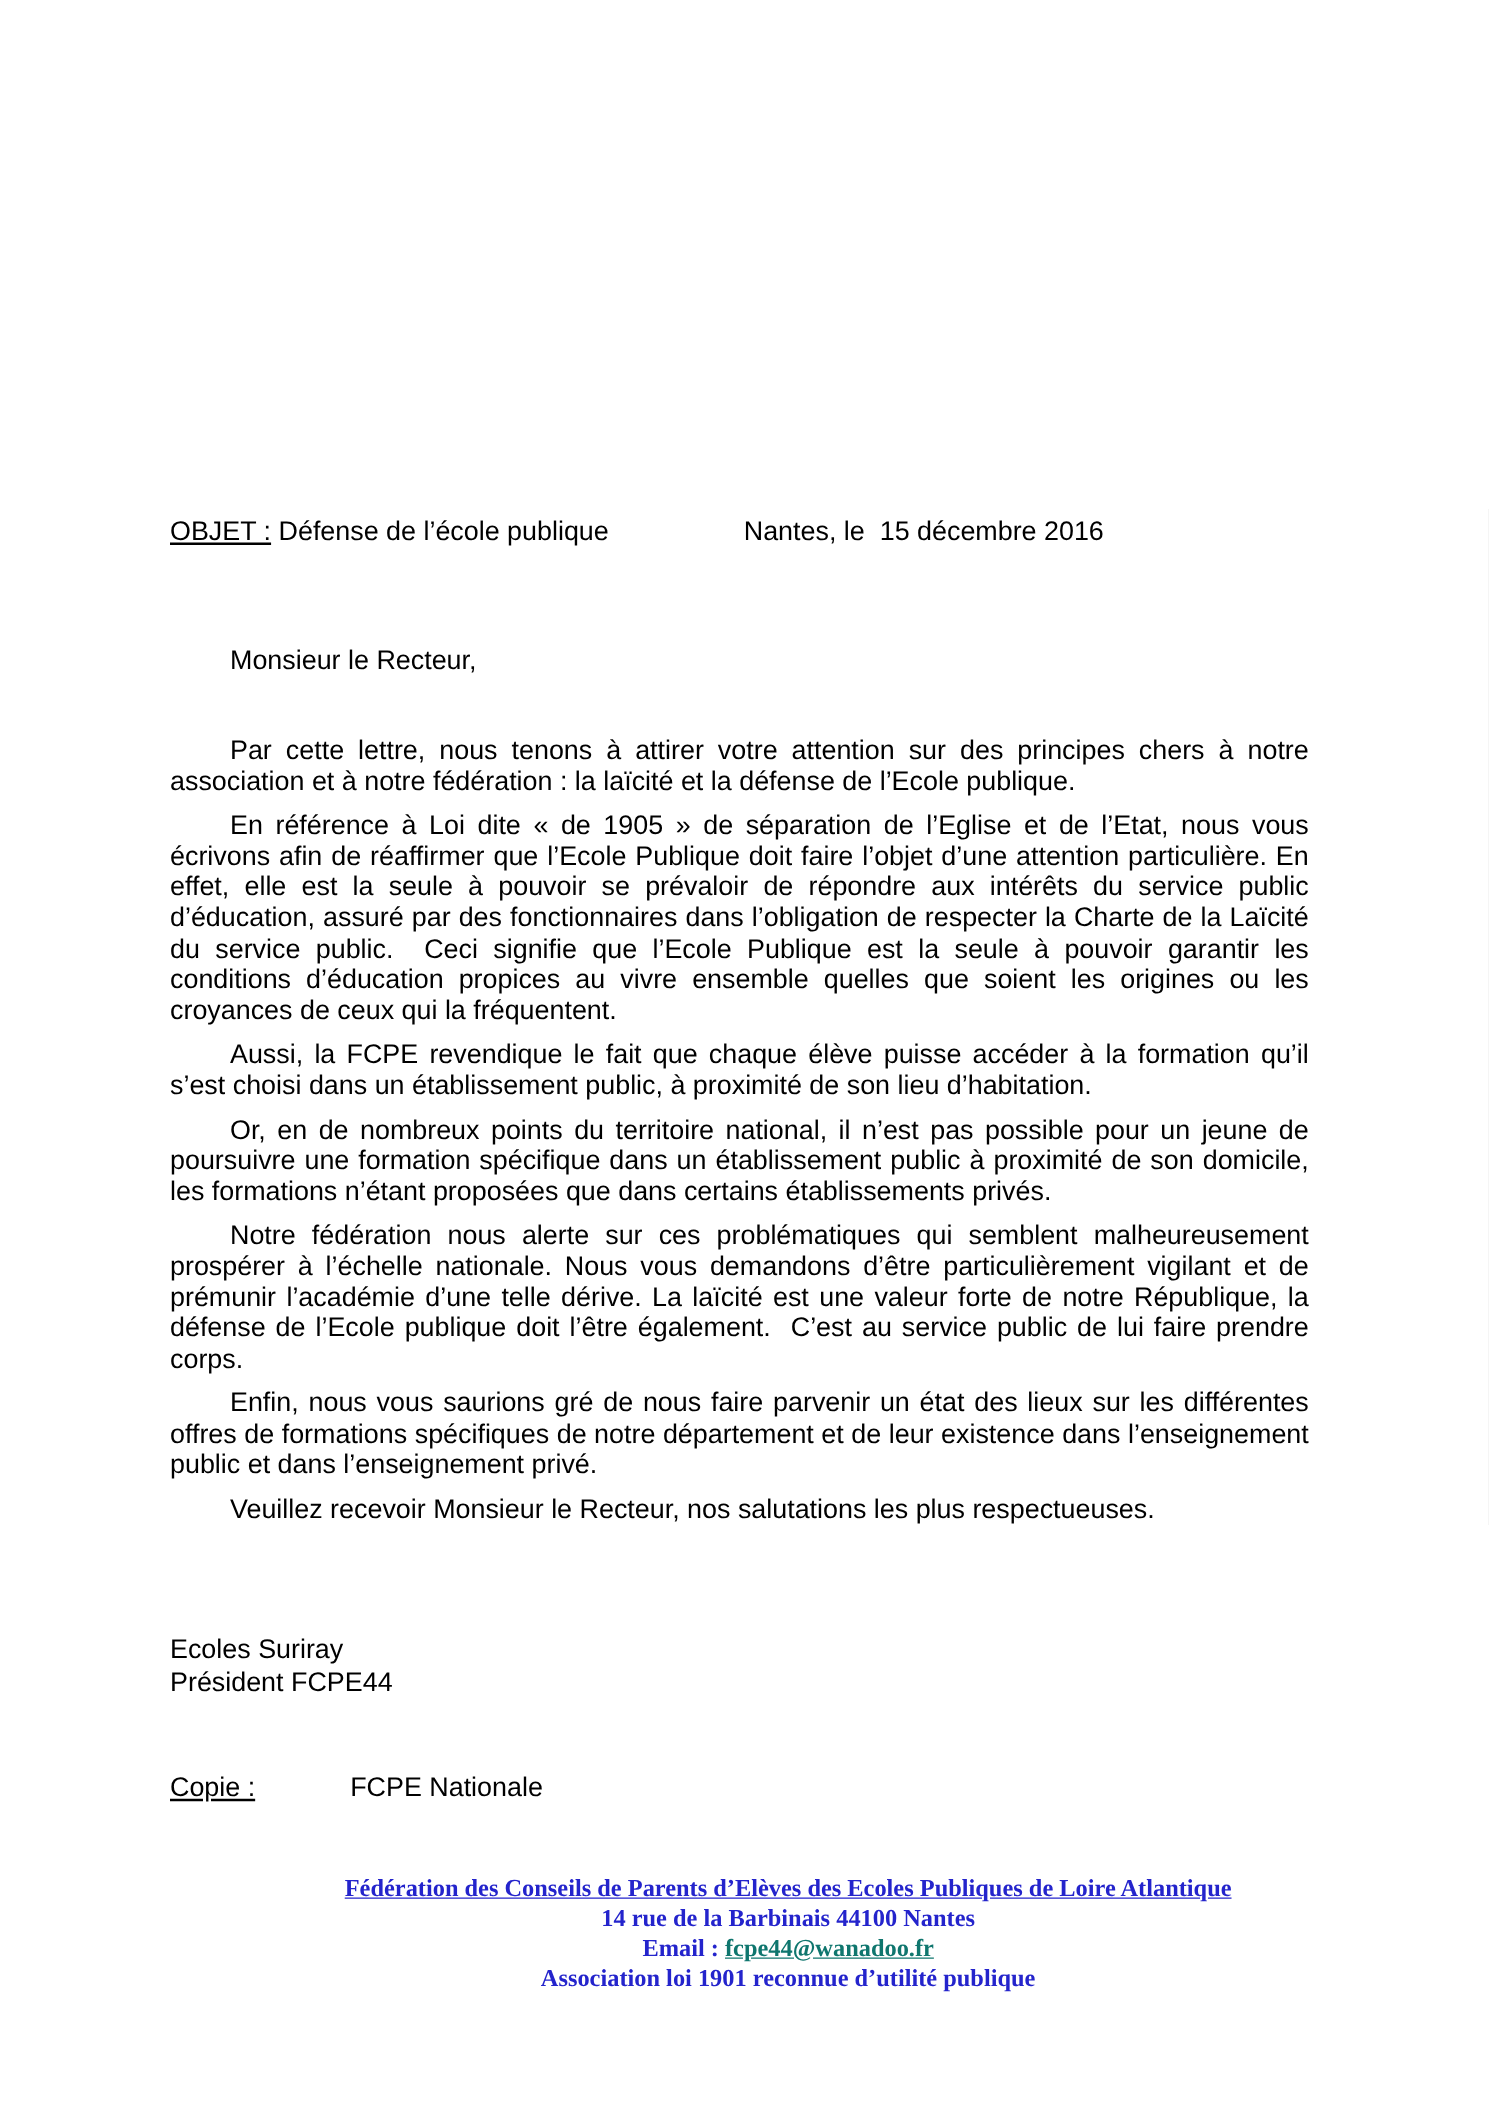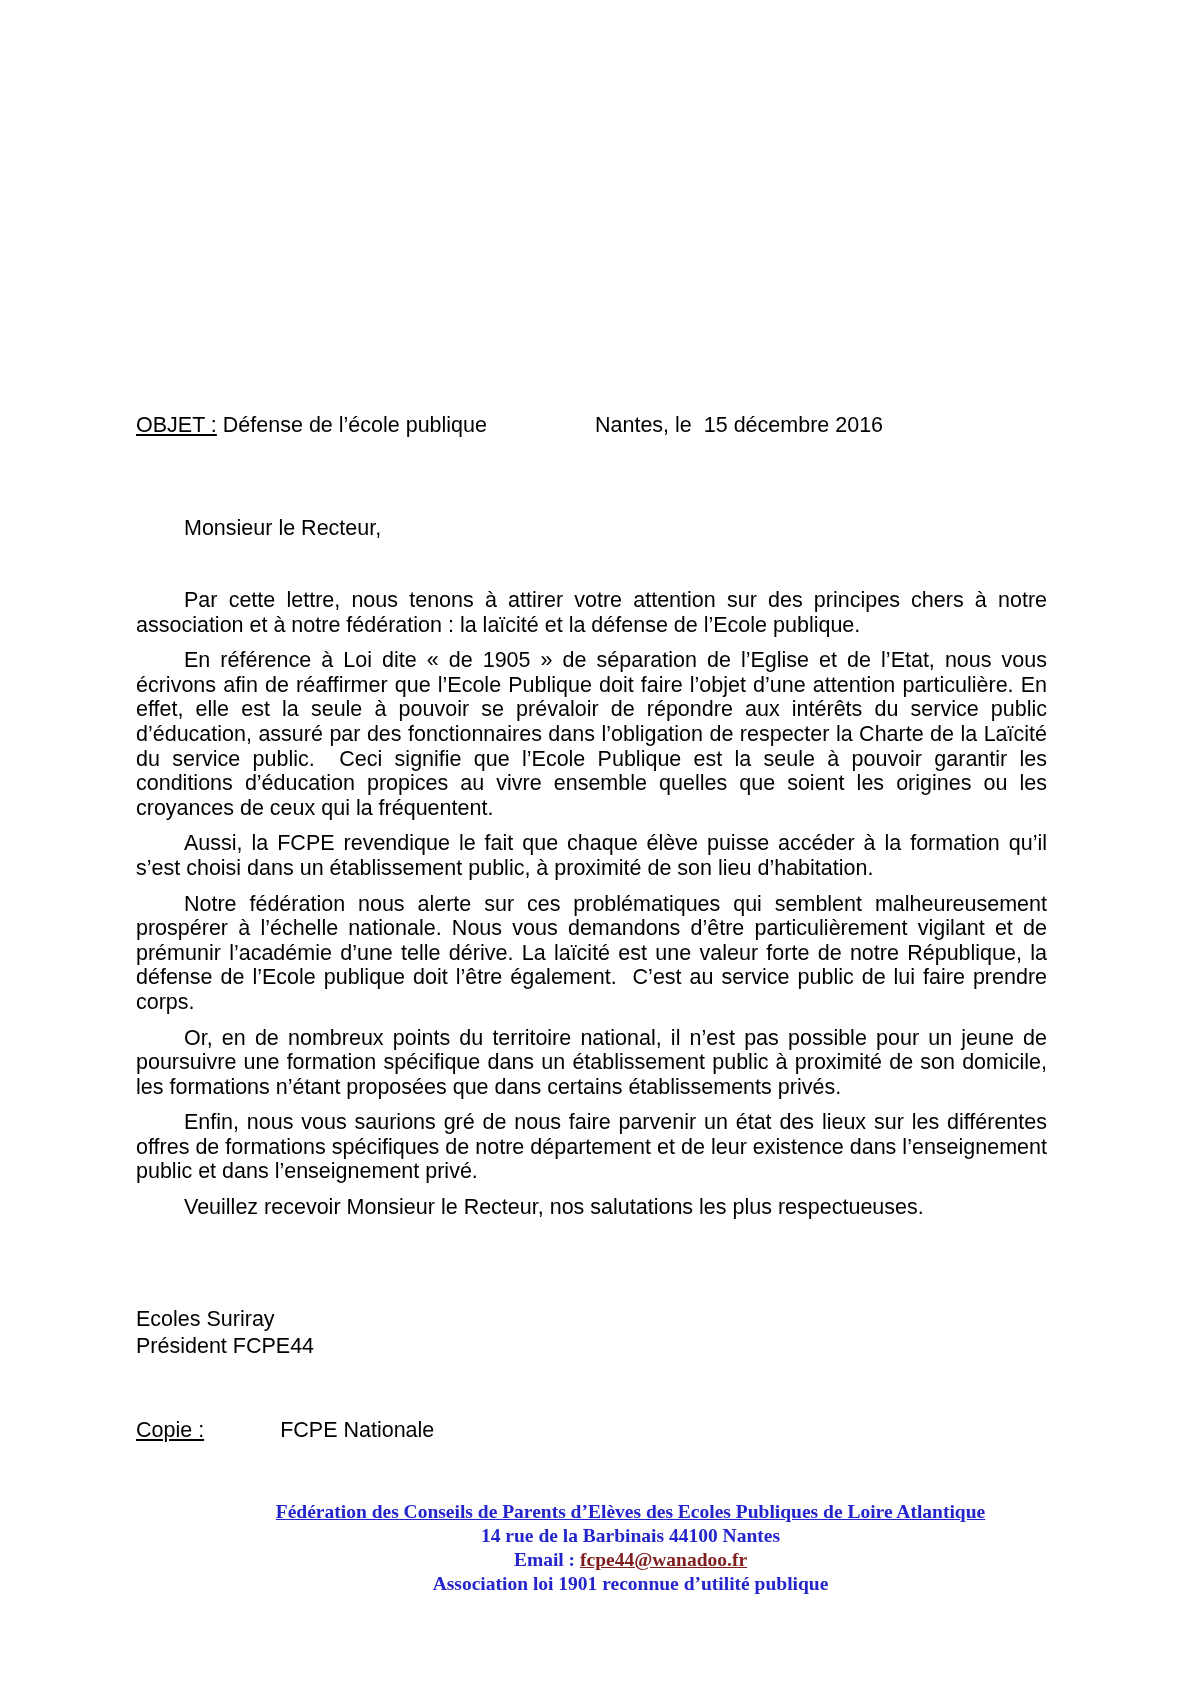--- a/index.html
+++ b/index.html
@@ -71,37 +71,37 @@
     <span class="subject-label">OBJET :</span><span> Défense de l’école publique</span>
     <span class="subject-date">Nantes, le&nbsp; 15 décembre 2016</span>
   </div>
 
   <div class="salutation">Monsieur le Recteur,</div>
 
   <div class="body-text">
     <p>Par cette lettre, nous tenons à attirer votre attention sur des principes chers à notre association et à notre fédération : la laïcité et la défense de l’Ecole publique.</p>
     <p>En référence à Loi dite « de 1905 » de séparation de l’Eglise et de l’Etat, nous vous écrivons afin de réaffirmer que l’Ecole Publique doit faire l’objet d’une attention particulière. En effet, elle est la seule à pouvoir se prévaloir de répondre aux intérêts du service public d’éducation, assuré par des fonctionnaires dans l’obligation de respecter la Charte de la Laïcité du service public.&nbsp; Ceci signifie que l’Ecole Publique est la seule à pouvoir garantir les conditions d’éducation propices au vivre ensemble quelles que soient les origines ou les croyances de ceux qui la fréquentent.</p>
     <p>Aussi, la FCPE revendique le fait que chaque élève puisse accéder à la formation qu’il s’est choisi dans un établissement public, à proximité de son lieu d’habitation.</p>
+    <p>Or, en de nombreux points du territoire national, il n’est pas possible pour un jeune de poursuivre une formation spécifique dans un établissement public à proximité de son domicile, les formations n’étant proposées que dans certains établissements privés.</p>
     <p>Notre fédération nous alerte sur ces problématiques qui semblent malheureusement prospérer à l’échelle nationale. Nous vous demandons d’être particulièrement vigilant et de prémunir l’académie d’une telle dérive. La laïcité est une valeur forte de notre République, la défense de l’Ecole publique doit l’être également.&nbsp; C’est au service public de lui faire prendre corps.</p>
-    <p>Or, en de nombreux points du territoire national, il n’est pas possible pour un jeune de poursuivre une formation spécifique dans un établissement public à proximité de son domicile, les formations n’étant proposées que dans certains établissements privés.</p>
     <p>Enfin, nous vous saurions gré de nous faire parvenir un état des lieux sur les différentes offres de formations spécifiques de notre département et de leur existence dans l’enseignement public et dans l’enseignement privé.</p>
     <p>Veuillez recevoir Monsieur le Recteur, nos salutations les plus respectueuses.</p>
   </div>
 
   <div class="signature">
     <div>Ecoles Suriray</div>
     <div>Président FCPE44</div>
   </div>
 
   <div class="copy-row">
     <span class="copy-label">Copie :</span><span class="copy-value">FCPE Nationale</span>
   </div>
 
   <div class="footer" style="color:#2424cc;padding-left:35px;">
     <div class="footer-title">Fédération des Conseils de Parents d’Elèves des Ecoles Publiques de Loire Atlantique</div>
     <div>14 rue de la Barbinais 44100 Nantes</div>
     <div>
-      <span>Email : </span><a style="color:#7f1d1d;">fcpe44@wanadoo.fr</a>
+      <span>Email : </span><a style="color:#0f766e;">fcpe44@wanadoo.fr</a>
     </div>
     <div>Association loi 1901 reconnue d’utilité publique</div>
   </div>
 
 </div>
 
 </body></html>

